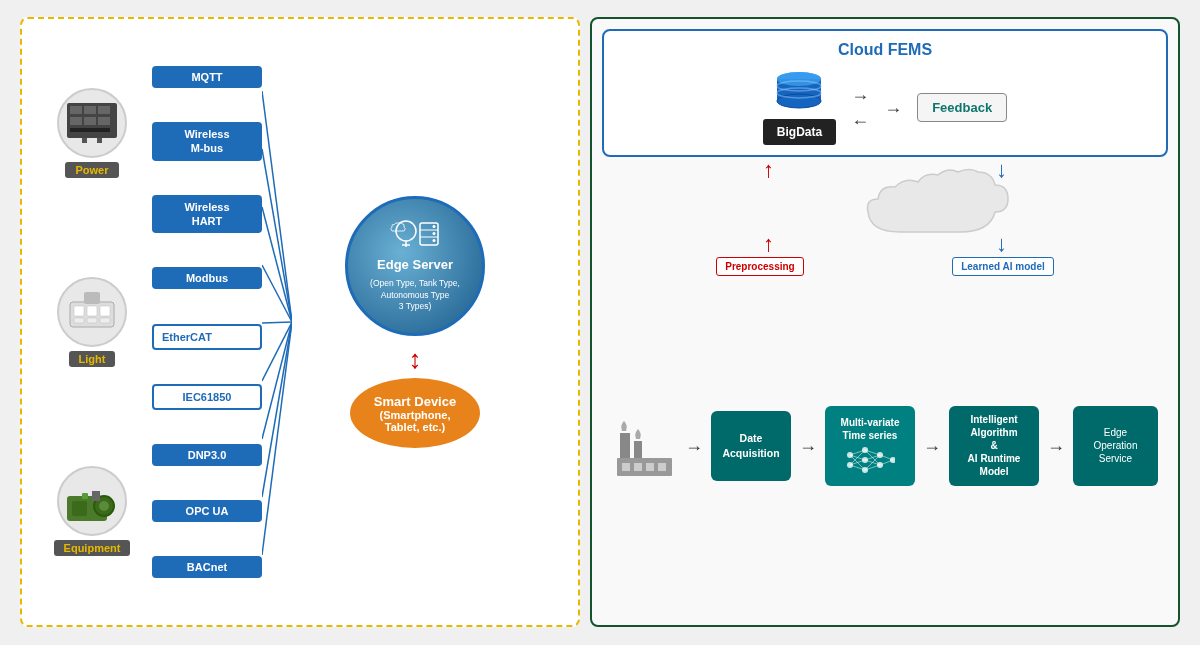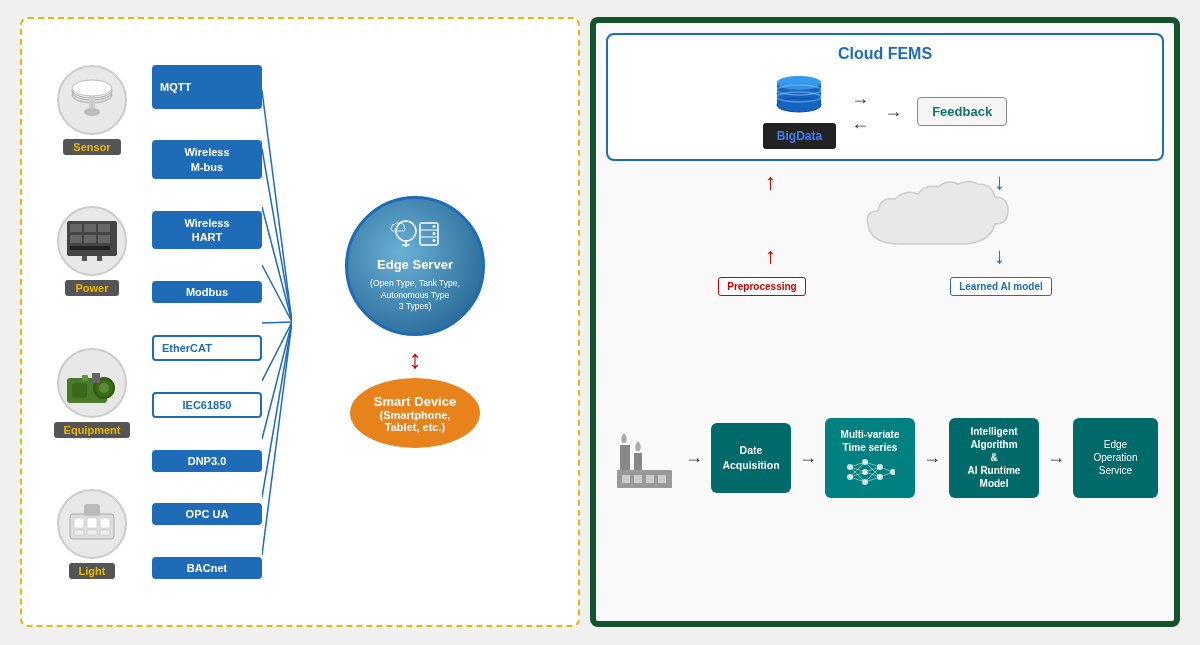--- a/index.html
+++ b/index.html
@@ -102,30 +102,29 @@
       justify-content: center;
       color: #fff;
       text-align: center;
       font-weight: bold;
     }
     .smart-device-oval .sd-title { font-size: 13px; }
     .smart-device-oval .sd-sub { font-size: 11px; }
 
     
     .right-panel {
-      border: 6px solid #14532d;
+      border: 2px solid #14532d;
       border-radius: 8px;
       background: #f9f9f9;
       flex: 1;
       height: 610px;
       position: relative;
       padding: 10px;
       display: flex;
       flex-direction: column;
-      gap: 8px;
     }
 
     
     .cloud-fems-box {
       border: 2px solid #1e6bb8;
       border-radius: 8px;
       background: #fff;
       padding: 10px;
       position: relative;
     }
@@ -137,21 +136,21 @@
       margin-bottom: 10px;
     }
     .fems-inner {
       display: flex;
       align-items: center;
       justify-content: center;
       gap: 15px;
     }
     .bigdata-box {
       background: #222;
-      color: #3b82f6;
+      color: #ffffff;
       padding: 6px 14px;
       font-size: 12px;
       font-weight: bold;
       border-radius: 3px;
     }
     .ai-box {
       background: #1e6bb8;
       color: #fff;
       padding: 6px 10px;
       font-size: 11px;
@@ -226,82 +225,69 @@
   </style>
 </head>
 <body>
 
 <div class="main-container">
 
   <div class="left-panel">
     <div class="left-content">
 
       <div class="devices-col">
-        <div class="device-item">
-          <div class="device-circle">
-            <svg width="60" height="60" viewBox="0 0 60 60">
-              <ellipse cx="30" cy="25" rx="20" ry="8" fill="#ddd" stroke="#aaa" stroke-width="1"></ellipse>
-              <ellipse cx="30" cy="22" rx="20" ry="8" fill="#eee" stroke="#aaa" stroke-width="1"></ellipse>
-              <ellipse cx="30" cy="20" rx="20" ry="8" fill="#f5f5f5" stroke="#aaa" stroke-width="1"></ellipse>
-              <ellipse cx="30" cy="18" rx="20" ry="8" fill="#fff" stroke="#bbb" stroke-width="1"></ellipse>
-              <rect x="27" y="26" width="6" height="14" fill="#ccc"></rect>
-              <ellipse cx="30" cy="42" rx="8" ry="4" fill="#bbb"></ellipse>
-            </svg>
-          </div>
-          <div class="device-label yellow">Sensor</div>
-        </div>
         <div class="device-item">
           <div class="device-circle">
             <svg width="60" height="60" viewBox="0 0 60 60">
               <rect x="5" y="10" width="50" height="35" rx="2" fill="#444"></rect>
               <rect x="8" y="13" width="12" height="8" fill="#666"></rect>
               <rect x="22" y="13" width="12" height="8" fill="#666"></rect>
               <rect x="36" y="13" width="12" height="8" fill="#666"></rect>
               <rect x="8" y="24" width="12" height="8" fill="#666"></rect>
               <rect x="22" y="24" width="12" height="8" fill="#666"></rect>
               <rect x="36" y="24" width="12" height="8" fill="#666"></rect>
               <rect x="8" y="35" width="40" height="4" fill="#222"></rect>
               <rect x="20" y="45" width="5" height="5" fill="#555"></rect>
               <rect x="35" y="45" width="5" height="5" fill="#555"></rect>
             </svg>
           </div>
           <div class="device-label yellow">Power</div>
         </div>
         <div class="device-item">
           <div class="device-circle">
             <svg width="60" height="60" viewBox="0 0 60 60">
-              <rect x="5" y="25" width="40" height="25" rx="3" fill="#4a7a2a"></rect>
-              <rect x="10" y="30" width="15" height="15" rx="2" fill="#3a6a1a"></rect>
-              <circle cx="42" cy="35" r="10" fill="#3a6a1a" stroke="#2a5a0a" stroke-width="2"></circle>
-              <circle cx="42" cy="35" r="5" fill="#5a8a3a"></circle>
-              <rect x="30" y="20" width="8" height="10" fill="#666"></rect>
-              <rect x="20" y="22" width="6" height="6" rx="1" fill="#5a9a3a"></rect>
-            </svg>
-          </div>
-          <div class="device-label yellow">Equipment</div>
-        </div>
-        <div class="device-item">
-          <div class="device-circle">
-            <svg width="60" height="60" viewBox="0 0 60 60">
               <rect x="8" y="20" width="44" height="25" rx="3" fill="#ddd" stroke="#aaa" stroke-width="1"></rect>
               <rect x="12" y="24" width="10" height="10" rx="1" fill="#fff" stroke="#bbb" stroke-width="0.5"></rect>
               <rect x="25" y="24" width="10" height="10" rx="1" fill="#fff" stroke="#bbb" stroke-width="0.5"></rect>
               <rect x="38" y="24" width="10" height="10" rx="1" fill="#fff" stroke="#bbb" stroke-width="0.5"></rect>
               <rect x="12" y="36" width="10" height="5" rx="1" fill="#eee" stroke="#bbb" stroke-width="0.5"></rect>
               <rect x="25" y="36" width="10" height="5" rx="1" fill="#eee" stroke="#bbb" stroke-width="0.5"></rect>
               <rect x="38" y="36" width="10" height="5" rx="1" fill="#eee" stroke="#bbb" stroke-width="0.5"></rect>
               <rect x="22" y="10" width="16" height="12" rx="2" fill="#bbb"></rect>
             </svg>
           </div>
           <div class="device-label yellow">Light</div>
         </div>
+        <div class="device-item">
+          <div class="device-circle">
+            <svg width="60" height="60" viewBox="0 0 60 60">
+              <rect x="5" y="25" width="40" height="25" rx="3" fill="#4a7a2a"></rect>
+              <rect x="10" y="30" width="15" height="15" rx="2" fill="#3a6a1a"></rect>
+              <circle cx="42" cy="35" r="10" fill="#3a6a1a" stroke="#2a5a0a" stroke-width="2"></circle>
+              <circle cx="42" cy="35" r="5" fill="#5a8a3a"></circle>
+              <rect x="30" y="20" width="8" height="10" fill="#666"></rect>
+              <rect x="20" y="22" width="6" height="6" rx="1" fill="#5a9a3a"></rect>
+            </svg>
+          </div>
+          <div class="device-label yellow">Equipment</div>
+        </div>
       </div>
 
       <div style="display:flex; flex-direction:column; justify-content:space-around; padding:20px 0; width:110px;">
-        <div style="background:#1e6bb8;color:#fff;padding:16px 8px;border-radius:4px;font-size:11px;font-weight:bold;">MQTT</div>
+        <div style="background:#1e6bb8;color:#fff;text-align:center;padding:5px 8px;border-radius:4px;font-size:11px;font-weight:bold;">MQTT</div>
         <div style="background:#1e6bb8;color:#fff;text-align:center;padding:5px 8px;border-radius:4px;font-size:11px;font-weight:bold;line-height:1.3;">Wireless<br>M-bus</div>
         <div style="background:#1e6bb8;color:#fff;text-align:center;padding:5px 8px;border-radius:4px;font-size:11px;font-weight:bold;line-height:1.3;">Wireless<br>HART</div>
         <div style="background:#1e6bb8;color:#fff;text-align:center;padding:5px 8px;border-radius:4px;font-size:11px;font-weight:bold;">Modbus</div>
         <div style="background:#fff;color:#1e6bb8;border:2px solid #1e6bb8;padding:5px 8px;border-radius:4px;font-size:11px;font-weight:bold;">EtherCAT</div>
         <div style="background:#fff;color:#1e6bb8;border:2px solid #1e6bb8;text-align:center;padding:5px 8px;border-radius:4px;font-size:11px;font-weight:bold;">IEC61850</div>
         <div style="background:#1e6bb8;color:#fff;text-align:center;padding:5px 8px;border-radius:4px;font-size:11px;font-weight:bold;">DNP3.0</div>
         <div style="background:#1e6bb8;color:#fff;text-align:center;padding:5px 8px;border-radius:4px;font-size:11px;font-weight:bold;">OPC UA</div>
         <div style="background:#1e6bb8;color:#fff;text-align:center;padding:5px 8px;border-radius:4px;font-size:11px;font-weight:bold;">BACnet</div>
       </div>
 

